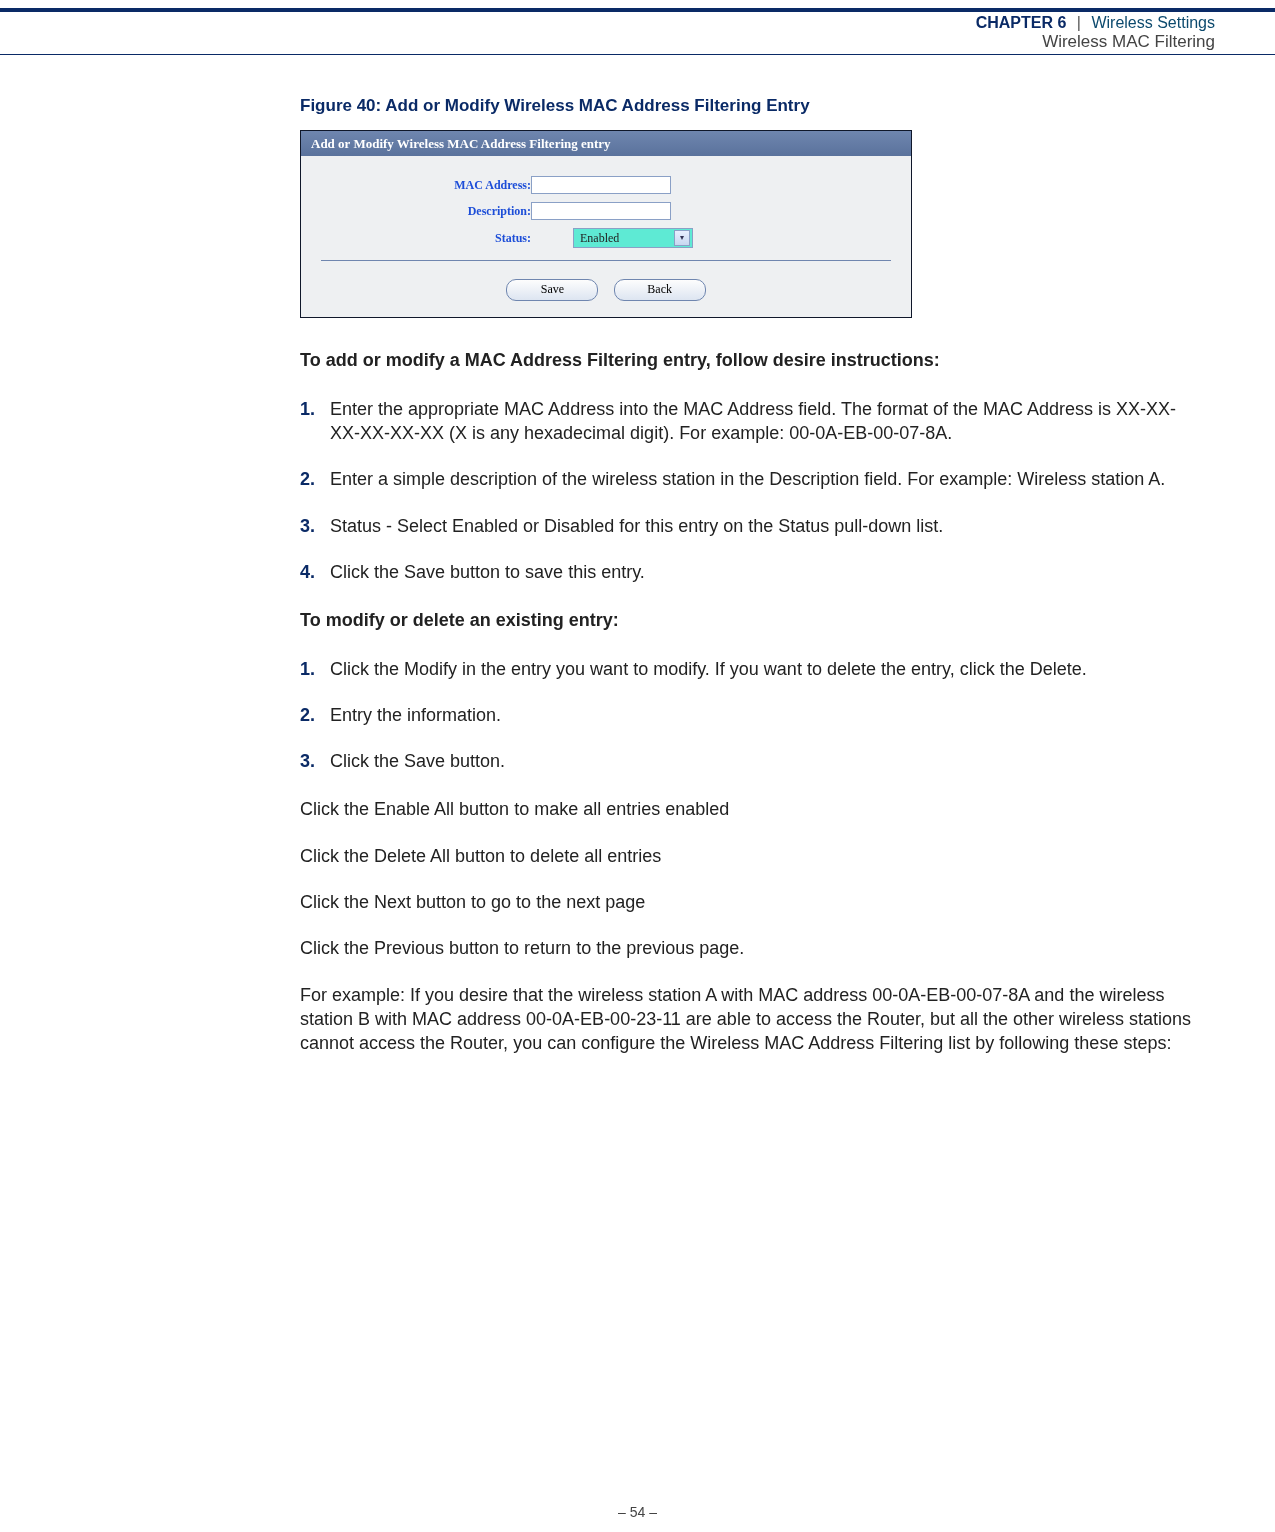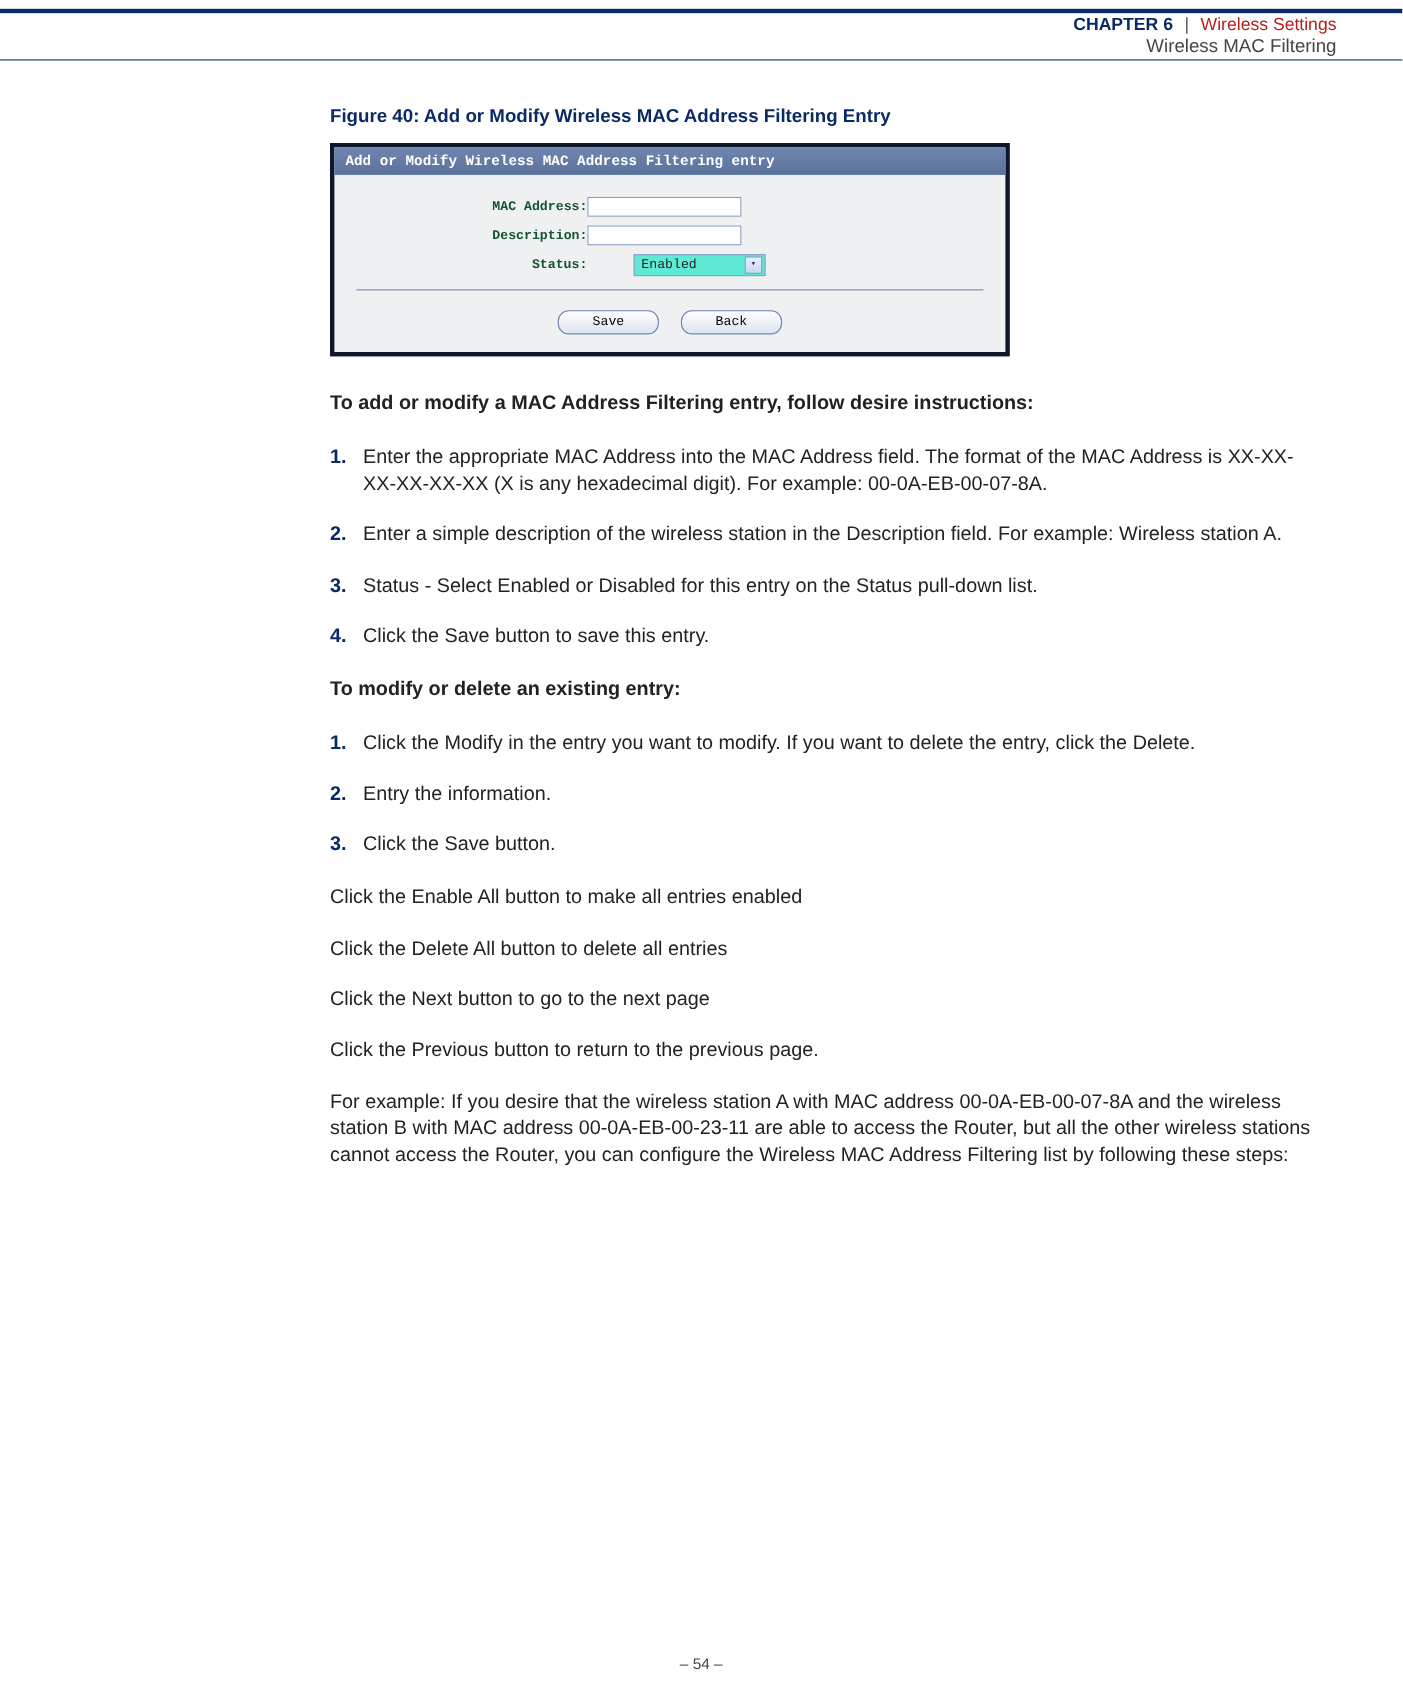--- a/index.html
+++ b/index.html
@@ -28,21 +28,21 @@
   .chapter-num {
     color: #0a2a66;
     font-weight: bold;
     font-variant: small-caps;
   }
   .sep {
     color: #555;
     padding: 0 6px;
   }
   .section-name {
-    color: #b91c1c;
+    color: #0c4a6e;
     margin-top: 16px;
   }
   .subheader-line {
     text-align: right;
     padding-right: 60px;
     font-size: 17px;
     color: #444;
     margin-bottom: 2px;
   }
   .thin-rule {
@@ -58,22 +58,22 @@
   }
   .figure-caption {
     color: #0a2a66;
     font-weight: bold;
     font-size: 17px;
     margin-bottom: 12px;
   }
   .screenshot {
     width: 610px;
     background: #eef0f2;
-    border: 4px solid #0f172a;
-    font-family: Liberation Mono, monospace;
+    border: 1px solid #0f172a;
+    font-family: Liberation Serif, serif;
     font-size: 13px;
     margin-bottom: 30px;
   }
   .ss-titlebar {
     background: linear-gradient(#6f86af, #5a729c);
     color: #fff;
     padding: 4px 10px;
     font-weight: bold;
     font-size: 13px;
   }
@@ -83,21 +83,21 @@
   .ss-row {
     display: flex;
     align-items: center;
     margin-bottom: 8px;
   }
   .ss-label {
     width: 210px;
     text-align: right;
     font-weight: bold;
     font-size: 12px;
-    color: #14532d;
+    color: #1d4ed8;
   }
   .ss-input {
     width: 140px;
     height: 18px;
     border: 1px solid #8aa0c6;
     background: #fff;
     box-sizing: border-box;
   }
   .ss-select {
     width: 120px;

